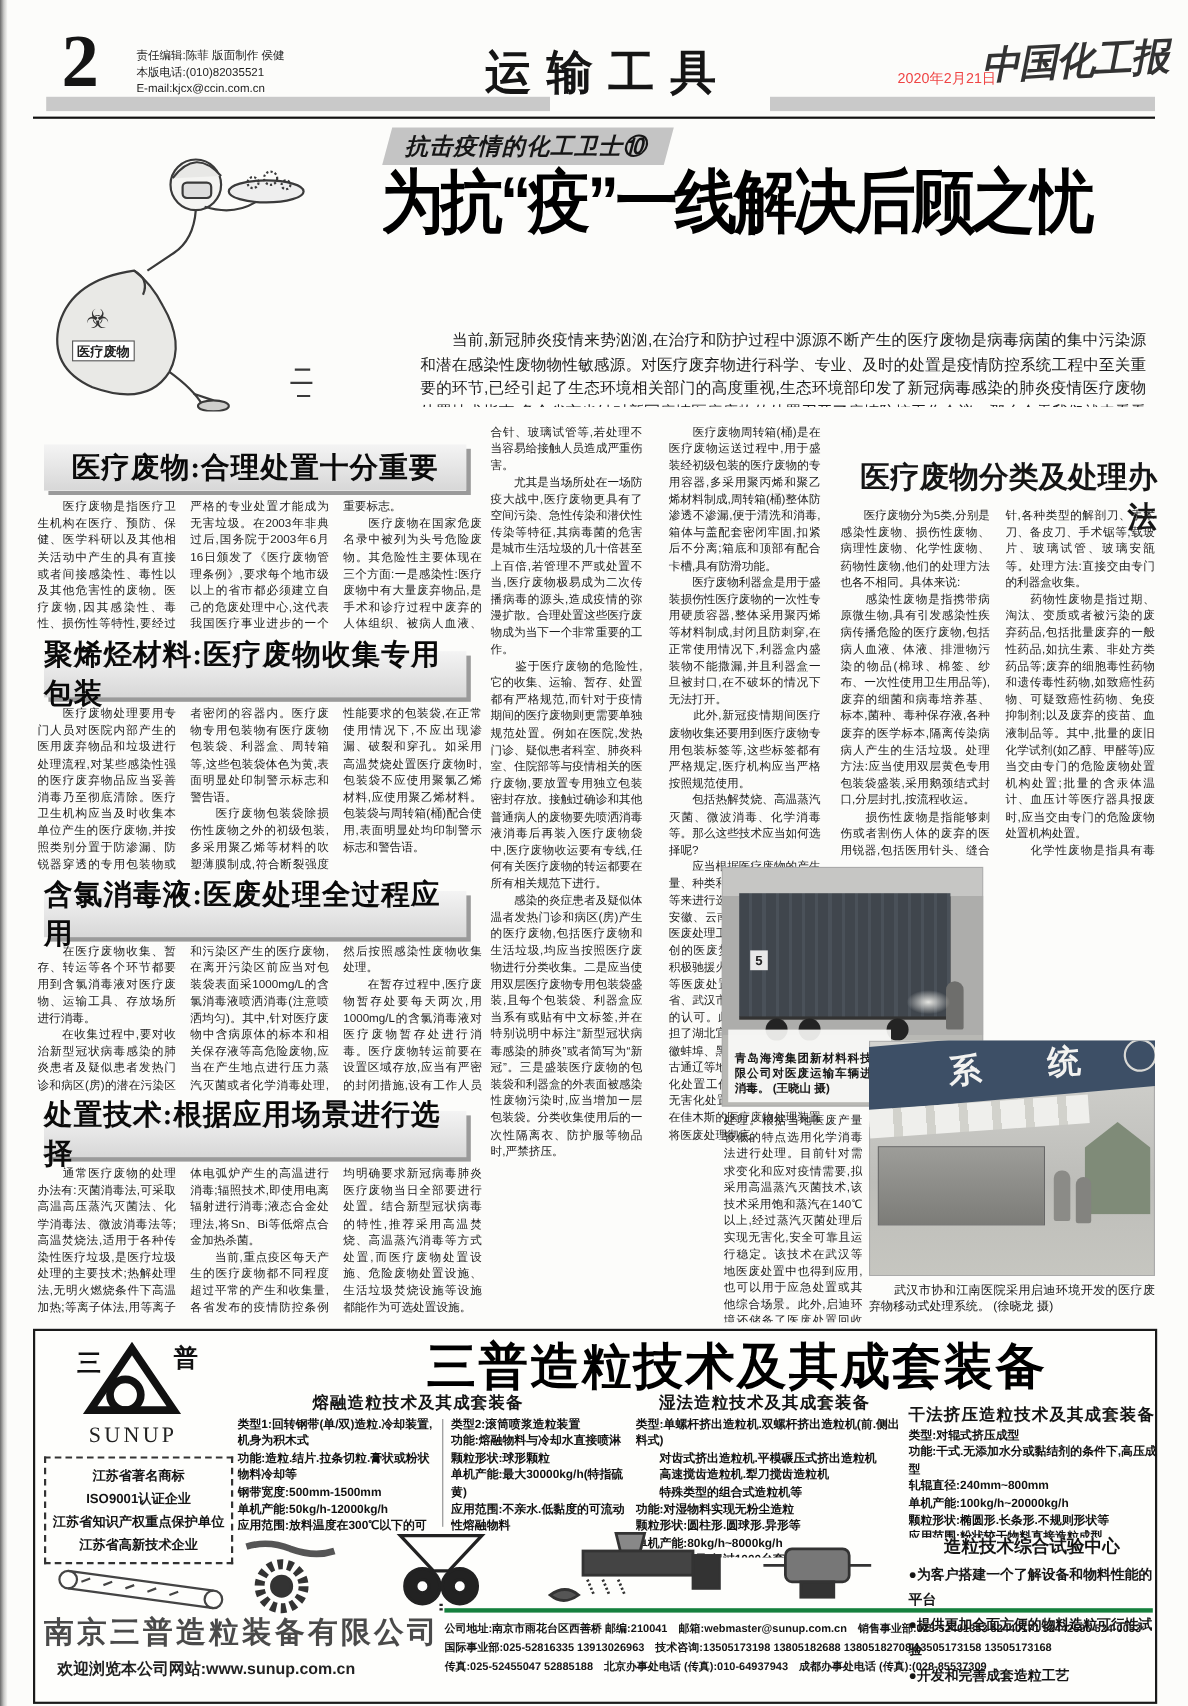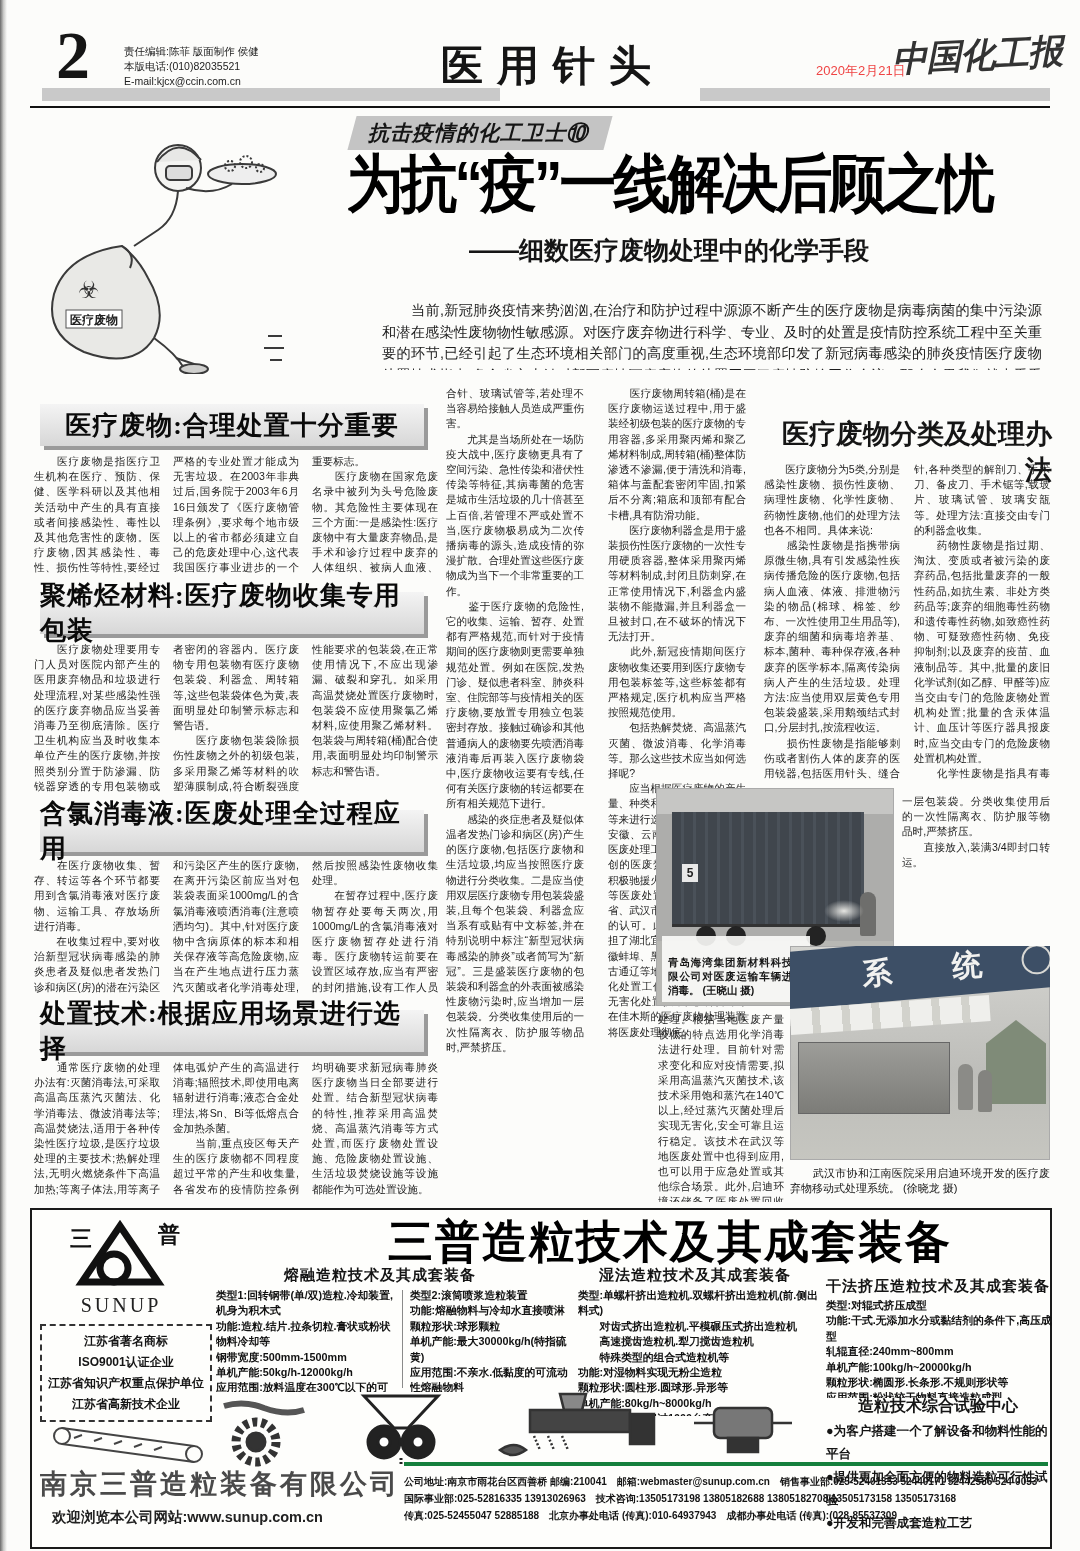--- a/index.html
+++ b/index.html
@@ -31,21 +31,21 @@
 
   <div class="abs" style="left:0;top:0;width:7px;height:1551px;background:linear-gradient(to right,#6b6b6b,#c9c9c7,#fcfcfa);"></div>
 
   <div class="abs serif" style="left:56px;top:22px;font-size:68px;font-weight:700;line-height:66px;">2</div>
   <div class="abs" style="left:124px;top:44px;font-size:10.5px;line-height:15px;color:#222;">
     <div>责任编辑:陈菲 版面制作 侯健</div>
     <div>本版电话:(010)82035521</div>
     <div>E-mail:kjcx@ccin.com.cn</div>
   </div>
   <div class="abs graybar" style="left:42px;top:88px;width:458px;height:13px;"></div>
-  <div class="abs serif" style="left:408px;top:38px;width:290px;text-align:center;font-size:42px;font-weight:900;letter-spacing:14px;">医用针头</div>
+  <div class="abs serif" style="left:408px;top:38px;width:290px;text-align:center;font-size:42px;font-weight:900;letter-spacing:14px;">运输工具</div>
   <div class="abs" style="left:816px;top:62px;font-size:13px;color:#ef4444;">2020年2月21日</div>
   <div class="abs serif" style="left:892px;top:32px;width:175px;font-size:35px;font-weight:900;font-style:italic;color:#333;transform:rotate(-3deg);letter-spacing:-1px;">中国化工报</div>
   <div class="abs graybar" style="left:700px;top:88px;width:350px;height:13px;"></div>
   <div class="abs" style="left:30px;top:106px;width:1020px;height:2px;background:#111;"></div>
 
   <div class="abs" style="left:352px;top:116px;width:256px;height:34px;background:#c4c4c4;transform:skewX(-15deg);display:flex;align-items:center;justify-content:center;">
     <span class="serif" style="font-size:21px;font-weight:900;letter-spacing:1px;">抗击疫情的化工卫士⑩</span>
   </div>
 
   <div class="abs" style="left:26px;top:126px;width:262px;height:248px;">
@@ -67,21 +67,20 @@
         <ellipse cx="168" cy="243" rx="14" ry="5" fill="#cfcfcd"></ellipse>
         <path d="M242 210 h14 M238 222 h20 M244 234 h12"></path>
       </g>
       <text x="52" y="172" font-size="24" fill="#333">☣</text>
       <rect x="40" y="184" width="56" height="18" fill="#fff" stroke="#555"></rect>
       <text x="44" y="198" font-size="12" fill="#222" font-weight="bold">医疗废物</text>
     </svg>
   </div>
 
   <div class="abs" style="left:286px;top:146px;width:766px;text-align:center;font-size:57px;font-weight:900;letter-spacing:-3px;transform:scale(1,1.1);color:#000;">为抗“疫”一线解决后顾之忧</div>
-  <div class="abs" style="left:286px;top:234px;width:766px;text-align:center;font-size:25px;font-weight:800;">——细数医疗废物处理中的化学手段</div>
   <div class="abs jtext clip" style="left:382px;top:300px;width:660px;height:70px;font-size:14.2px;line-height:21.5px;">　　当前,新冠肺炎疫情来势汹汹,在治疗和防护过程中源源不断产生的医疗废物是病毒病菌的集中污染源和潜在感染性废物物性敏感源。对医疗废弃物进行科学、专业、及时的处置是疫情防控系统工程中至关重要的环节,已经引起了生态环境相关部门的高度重视,生态环境部印发了新冠病毒感染的肺炎疫情医疗废物处置技术指南,多个省市也针对新冠疫情医疗废物的处置召开了疫情防控工作会议。那么今天我们就来看看医疗废物处理中用到了哪些化学手段。</div>
 
   <div class="abs sec-head" style="left:40px;top:404px;width:384px;height:42px;">
     <span>医疗废物:合理处置十分重要</span>
   </div>
   <div class="abs jtext cols3 clip" style="left:34px;top:454px;width:404px;height:128px;">　　医疗废物是指医疗卫生机构在医疗、预防、保健、医学科研以及其他相关活动中产生的具有直接或者间接感染性、毒性以及其他危害性的废物。医疗废物,因其感染性、毒性、损伤性等特性,要经过严格的专业处置才能成为无害垃圾。在2003年非典过后,国务院于2003年6月16日颁发了《医疗废物管理条例》,要求每个地市级以上的省市都必须建立自己的危废处理中心,这代表我国医疗事业进步的一个重要标志。
 　　医疗废物在国家危废名录中被列为头号危险废物。其危险性主要体现在三个方面:一是感染性:医疗废物中有大量废弃物品,是手术和诊疗过程中废弃的人体组织、被病人血液、体液、排泄物污染的物品,残留着大量有活性的细菌和病毒,仍旧具有传染性。二是废品性:医疗废物中有大量废弃药品,比如抗生素、非处方药品,另外还有医学影像室和实验室产生的废弃化学试剂,都有一定的毒性。三是损伤性:医疗废物中会包含各类医用锐器,例如一次性手术刀、备皮刀、医用针头、缝</div>
 
   <div class="abs sec-head" style="left:40px;top:592px;width:384px;height:42px;justify-content:flex-end;">
     <span>聚烯烃材料:医疗废物收集专用包装</span>
@@ -113,22 +112,20 @@
 　　包括热解焚烧、高温蒸汽灭菌、微波消毒、化学消毒等。那么这些技术应当如何选择呢?
 　　应当根据医疗废物的产生量、种类和特性以及应用场景等来进行选择。比如说公司在安徽、云南、通辽等地的5家医废处理工厂采用启迪环境独创的医废焚烧技术;启迪环境积极驰援火神山、雷神山医院等医废处置工作,得到了湖北省、武汉市以及生态环境部门的认可。此外,启迪环境还承担了湖北宜昌、安徽淮南、安徽蚌埠、黑龙江佳木斯、内蒙古通辽等地区的医疗废物无害化处置工作,均采用医疗废物无害化处置技术,此外,该公司在佳木斯的医疗废物处理装置将医废处理彻底。</div>
 
   <div class="abs serif" style="left:762px;top:416px;width:290px;text-align:right;font-size:27px;font-weight:700;letter-spacing:0;">医疗废物分类及处理办法</div>
   <div class="abs jtext clip" style="left:764px;top:462px;width:286px;height:324px;column-count:2;column-gap:14px;">　　医疗废物分为5类,分别是感染性废物、损伤性废物、病理性废物、化学性废物、药物性废物,他们的处理方法也各不相同。具体来说:
 　　感染性废物是指携带病原微生物,具有引发感染性疾病传播危险的医疗废物,包括病人血液、体液、排泄物污染的物品(棉球、棉签、纱布、一次性使用卫生用品等),废弃的细菌和病毒培养基、标本,菌种、毒种保存液,各种废弃的医学标本,隔离传染病病人产生的生活垃圾。处理方法:应当使用双层黄色专用包装袋盛装,采用鹅颈结式封口,分层封扎,按流程收运。
 　　损伤性废物是指能够刺伤或者割伤人体的废弃的医用锐器,包括医用针头、缝合针,各种类型的解剖刀、手术刀、备皮刀、手术锯等,载玻片、玻璃试管、玻璃安瓿等。处理方法:直接交由专门的利器盒收集。
 　　药物性废物是指过期、淘汰、变质或者被污染的废弃药品,包括批量废弃的一般性药品,如抗生素、非处方类药品等;废弃的细胞毒性药物和遗传毒性药物,如致癌性药物、可疑致癌性药物、免疫抑制剂;以及废弃的疫苗、血液制品等。其中,批量的废旧化学试剂(如乙醇、甲醛等)应当交由专门的危险废物处置机构处置;批量的含汞体温计、血压计等医疗器具报废时,应当交由专门的危险废物处置机构处置。
 　　化学性废物是指具有毒性、腐蚀性、易燃易爆性的废弃的化学物品,包括医学影像室、实验室使用后的废弃化学试剂等。
 　　病理性废物是指诊疗过程中产生的人体废弃物和医学实验动物尸体等。</div>
-  <div class="abs jtext clip" style="left:902px;top:794px;width:148px;height:144px;">一层包装袋。分类收集使用后的一次性隔离衣、防护服等物品时,严禁挤压。
-　　直接放入,装满3/4即封口转运。</div>
   <div class="abs jtext clip" style="left:658px;top:1012px;width:126px;height:190px;">处理。根据当地医废产量较低的特点选用化学消毒法进行处理。目前针对需求变化和应对疫情需要,拟采用高温蒸汽灭菌技术,该技术采用饱和蒸汽在140℃以上,经过蒸汽灭菌处理后实现无害化,安全可靠且运行稳定。该技术在武汉等地医废处置中也得到应用,也可以用于应急处置或其他综合场景。此外,启迪环境还储备了医废处置回收转运等综合工艺技术、低温磁化技术、飞灰处置技术等,也正在相关项目上示范实施。</div>
 
   <div class="abs photo clip" style="left:656px;top:788px;width:238px;height:218px;background:linear-gradient(#c6c6c4 0 12%, #adadab 12% 70%, #b8b8b4 70% 100%);">
     <div class="abs" style="left:16px;top:24px;width:192px;height:112px;background:repeating-linear-gradient(90deg,#40464d 0 9px,#4a5159 9px 12px);box-shadow:0 3px 0 #333;"></div>
     <div class="abs" style="left:26px;top:76px;width:16px;height:18px;background:#e8e8e8;color:#222;font-size:12px;font-weight:700;text-align:center;line-height:18px;">
       <span>5</span>
     </div>
     <div class="abs" style="left:40px;top:138px;width:20px;height:20px;border-radius:50%;background:#232323;"></div>
     <div class="abs" style="left:70px;top:138px;width:20px;height:20px;border-radius:50%;background:#232323;"></div>
     <div class="abs" style="left:150px;top:138px;width:20px;height:20px;border-radius:50%;background:#232323;"></div>

